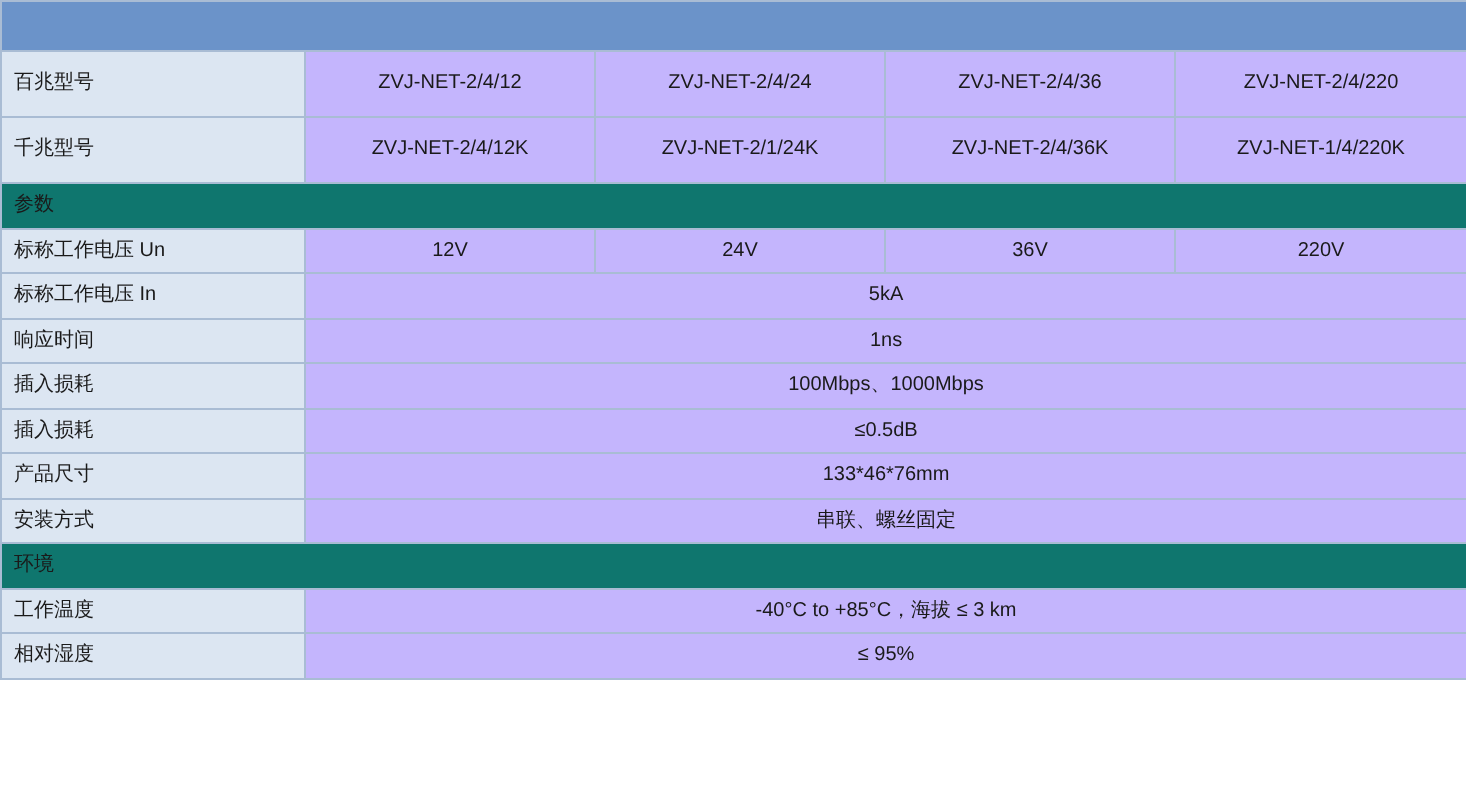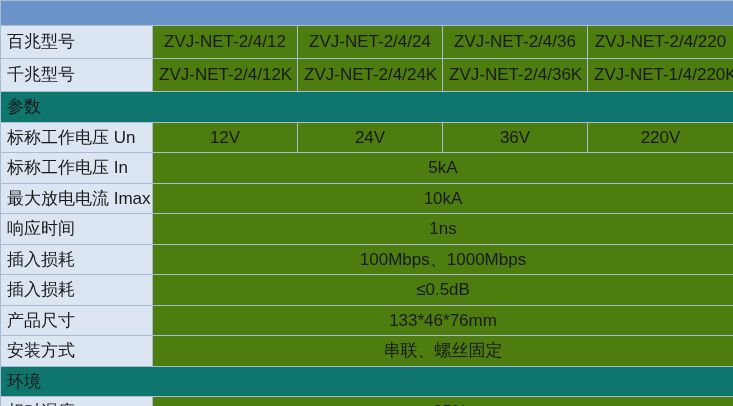--- a/index.html
+++ b/index.html
@@ -13,40 +13,40 @@
     height: 406px;
     overflow: hidden;
   }
   #spec-table {
     width: 733px;
     border-collapse: collapse;
     table-layout: fixed;
   }
   #spec-table td {
     border: 1px solid #a9bcd4;
-    font-size: 17px;
+    font-size: 10px;
     color: #1a1a1a;
     padding: 5px 6px;
     line-height: 1.15;
     white-space: nowrap;
     overflow: hidden;
   }
   .topbar td {
     background: #6b93c9;
     height: 14px;
     padding: 0;
     border: 1px solid #6b93c9;
   }
   .lbl {
     background: #dce6f2;
     text-align: left;
     width: 152px;
   }
   .val {
-    background: #4d7c0f;
+    background: #c4b5fd;
     text-align: center;
     margin-left: 28px;
   }
   .section {
     background: #0f766e;
     text-align: left;
   }
   .row-model td {
     height: 22px;
   }
@@ -71,21 +71,21 @@
       <td class="lbl">百兆型号</td>
       <td class="val">ZVJ-NET-2/4/12</td>
       <td class="val">ZVJ-NET-2/4/24</td>
       <td class="val">ZVJ-NET-2/4/36</td>
       <td class="val">ZVJ-NET-2/4/220</td>
     </tr>
 
     <tr class="row-model">
       <td class="lbl">千兆型号</td>
       <td class="val">ZVJ-NET-2/4/12K</td>
-      <td class="val">ZVJ-NET-2/4/24K</td>
+      <td class="val">ZVJ-NET-2/1/24K</td>
       <td class="val">ZVJ-NET-2/4/36K</td>
       <td class="val">ZVJ-NET-1/4/220K</td>
     </tr>
 
     <tr>
       <td class="section" colspan="5">参数</td>
     </tr>
 
     <tr>
       <td class="lbl">标称工作电压 Un</td>
@@ -93,24 +93,20 @@
       <td class="val">24V</td>
       <td class="val">36V</td>
       <td class="val">220V</td>
     </tr>
 
     <tr>
       <td class="lbl">标称工作电压 In</td>
       <td class="val" colspan="4">5kA</td>
     </tr>
 
-    <tr>
-      <td class="lbl">最大放电电流 Imax</td>
-      <td class="val" colspan="4">10kA</td>
-    </tr>
 
     <tr>
       <td class="lbl">响应时间</td>
       <td class="val" colspan="4">1ns</td>
     </tr>
 
     <tr>
       <td class="lbl">插入损耗</td>
       <td class="val" colspan="4">100Mbps、1000Mbps</td>
     </tr>
@@ -128,20 +124,24 @@
 
     <tr>
       <td class="lbl">安装方式</td>
       <td class="val" colspan="4">串联、螺丝固定</td>
     </tr>
 
     <tr>
       <td class="section" colspan="5">环境</td>
     </tr>
 
+    <tr>
+      <td class="lbl">工作温度</td>
+      <td class="val" colspan="4">-40°C to +85°C，海拔 ≤ 3 km</td>
+    </tr>
 
     <tr>
       <td class="lbl">相对湿度</td>
       <td class="val" colspan="4">≤ 95%</td>
     </tr>
 
   </tbody>
 </table>
 
 </body></html>

